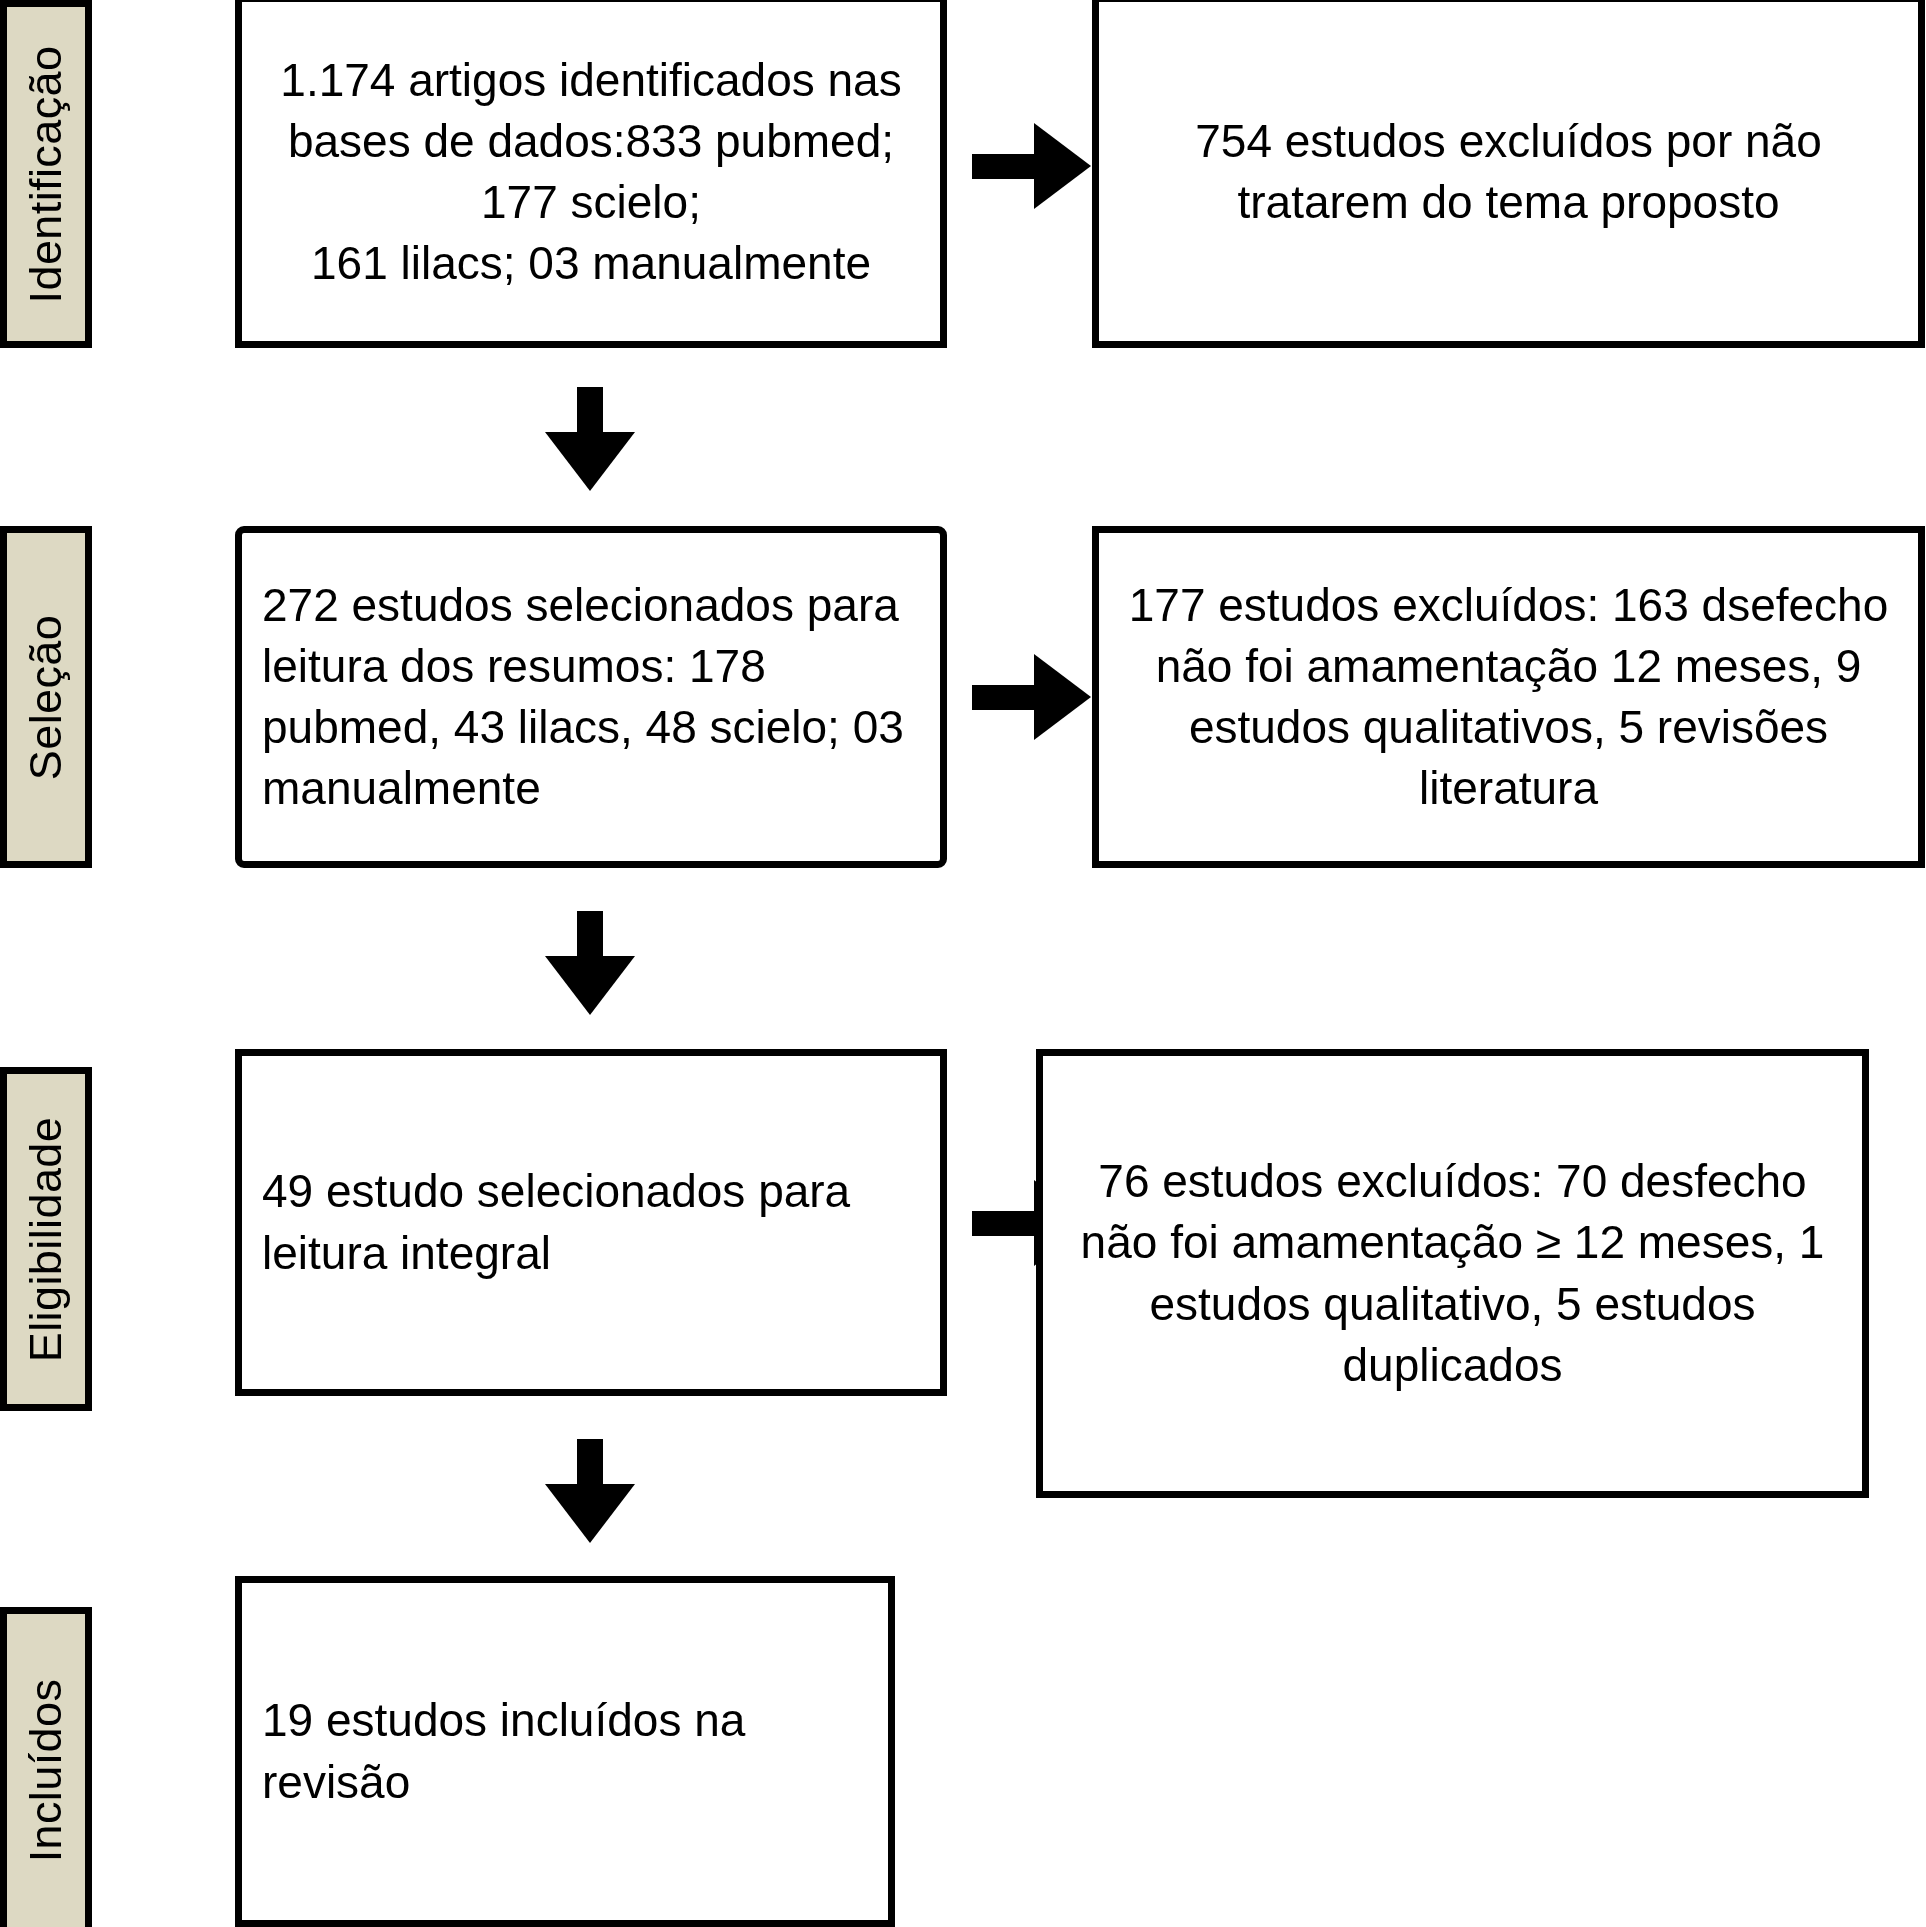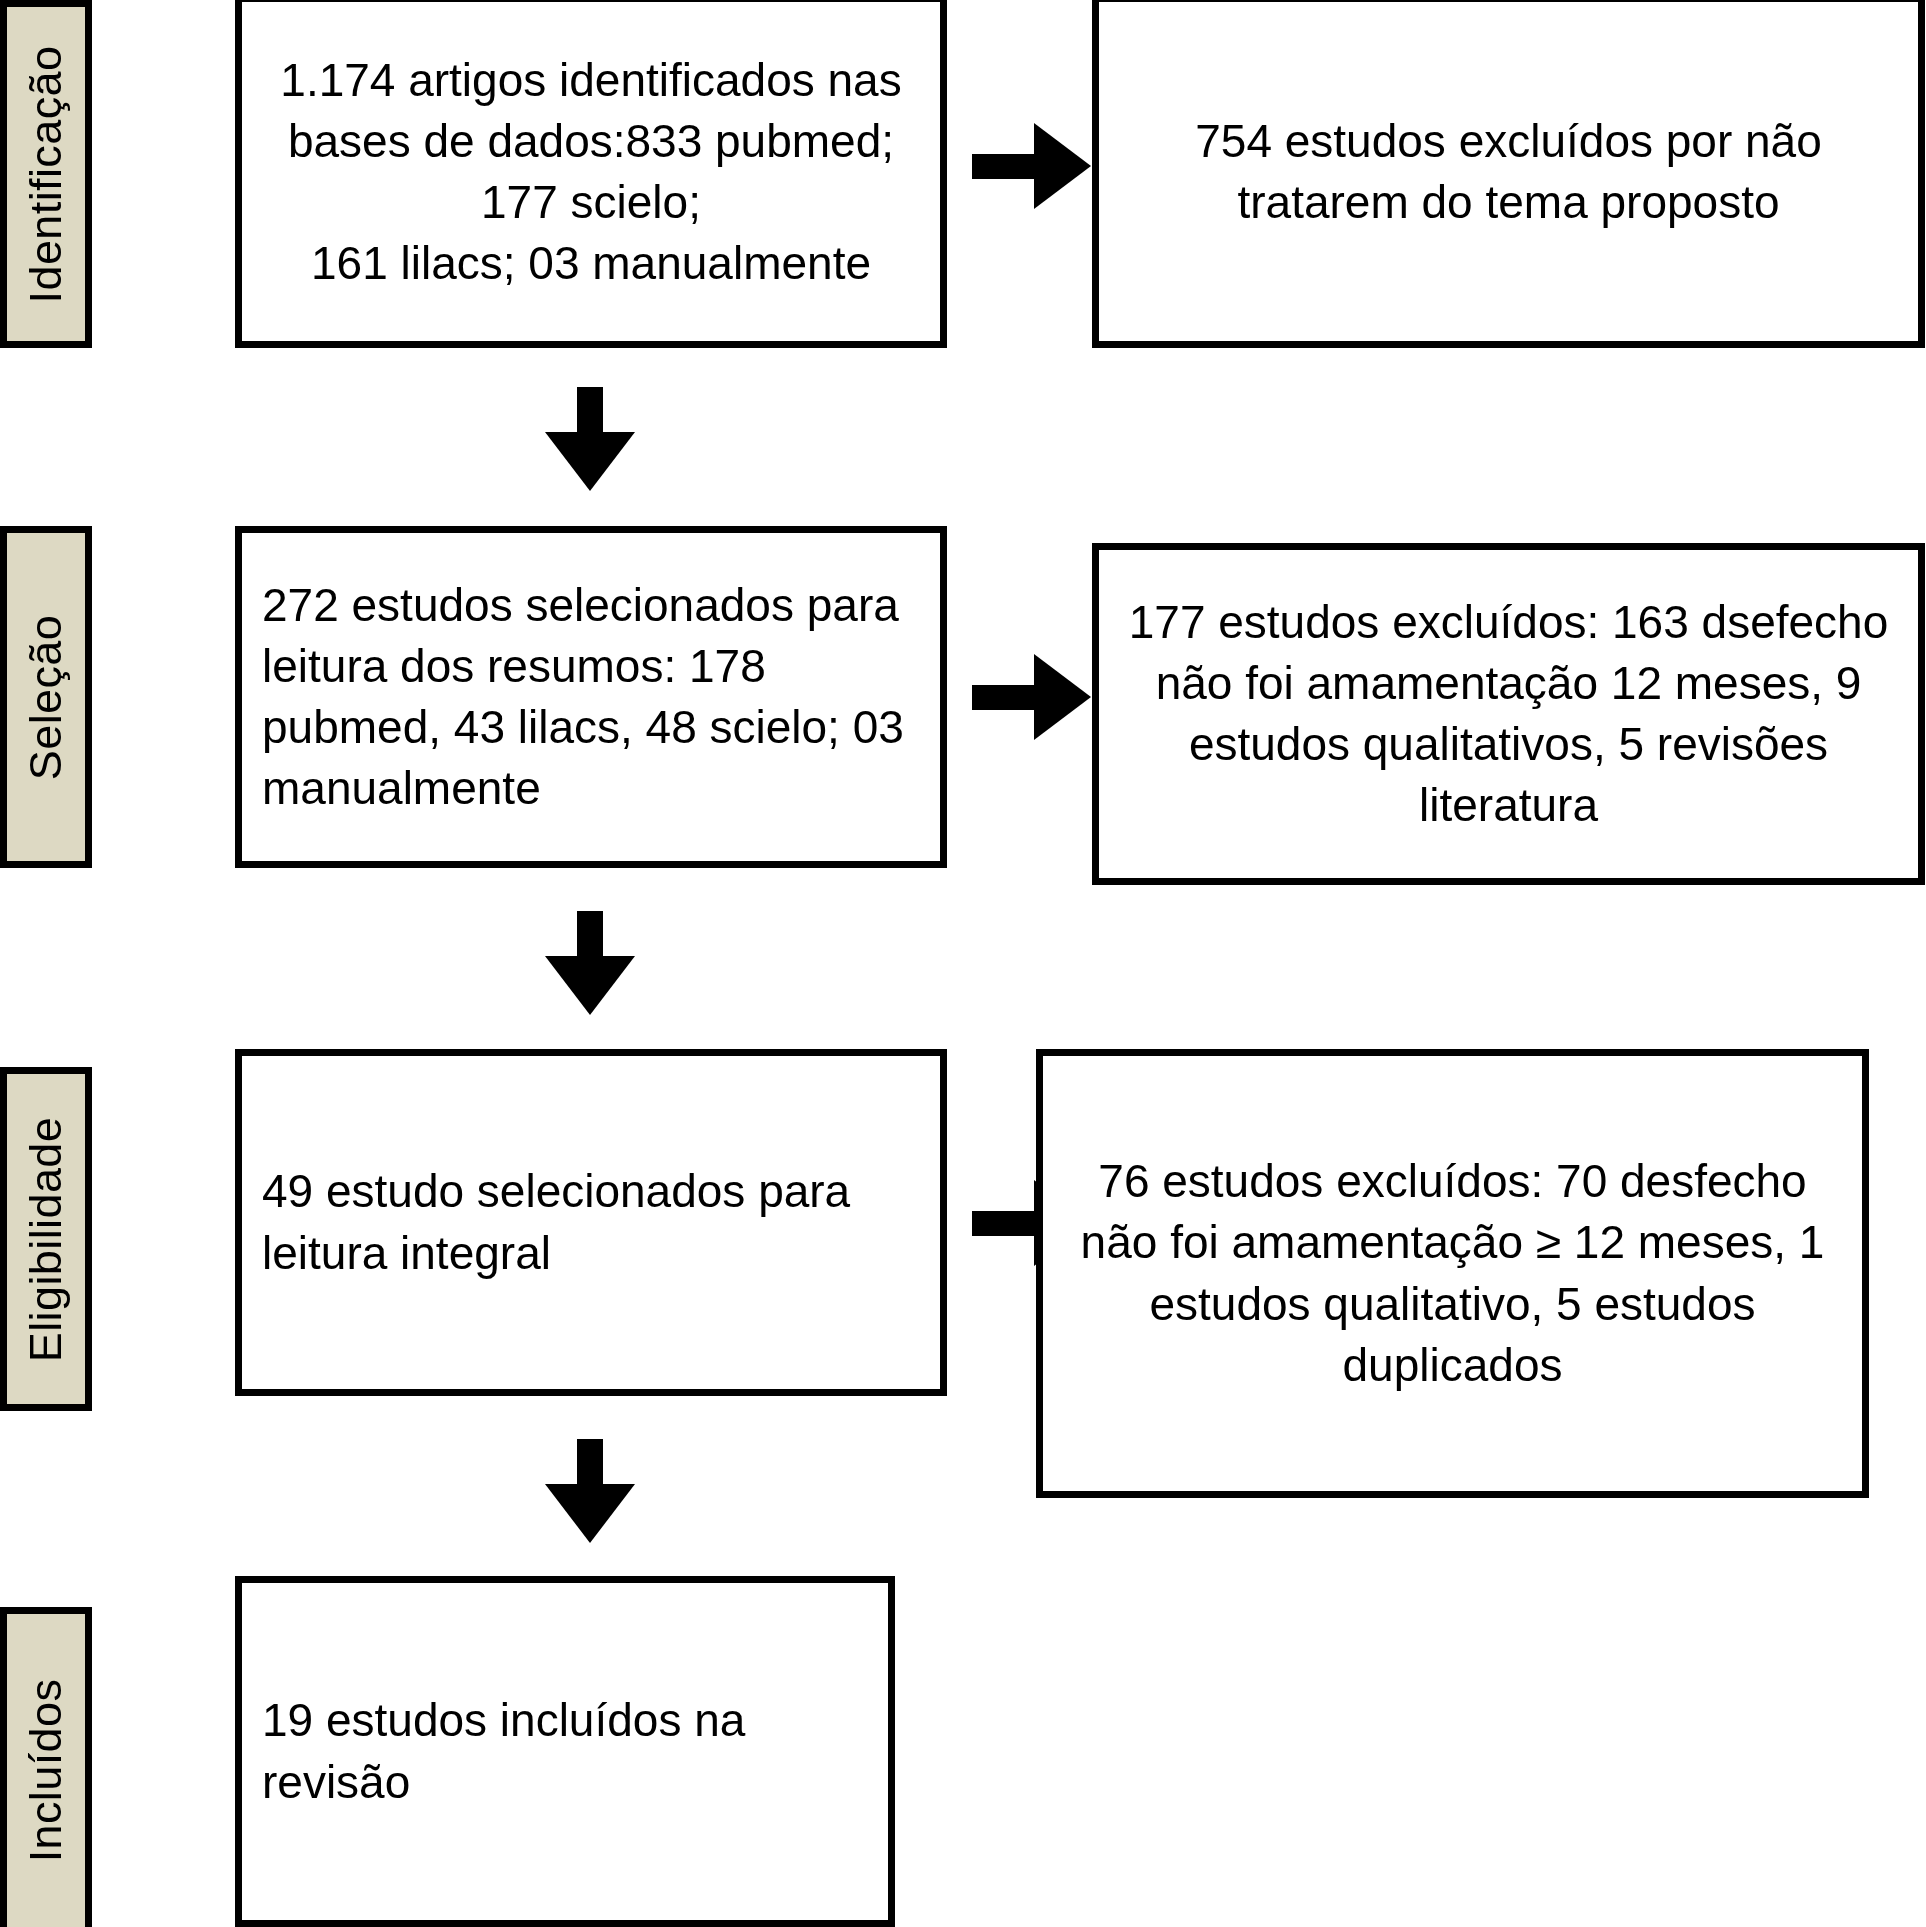--- a/index.html
+++ b/index.html
@@ -128,30 +128,30 @@
 
   <div class="arrow-down" style="left:590px; top:387px; height:103px;">
     <div class="shaft" style="height:55px;"></div>
     <div class="head" style="top:45px;"></div>
   </div>
 
   <div class="stage-label" style="left:0px; top:526px; width:92px; height:342px;">
     <span class="stage-label-text">Seleção</span>
   </div>
 
-  <div class="flow-box align-left" style="left:235px; top:526px; width:712px; height:342px;">
+  <div class="flow-box align-left" style="left:235px; top:526px; width:712px; height:342px;border-radius:9px;">
     <div class="flow-box-text">272 estudos selecionados para leitura dos resumos: 178 pubmed, 43 lilacs, 48 scielo; 03 manualmente</div>
   </div>
 
   <div class="arrow-right" style="left:972px; top:697px; width:119px;">
     <div class="shaft" style="width:77px;"></div>
     <div class="head" style="left:62px;"></div>
   </div>
 
-  <div class="flow-box align-center" style="left:1092px; top:526px; width:833px; height:342px;margin-top:17px;">
+  <div class="flow-box align-center" style="left:1092px; top:526px; width:833px; height:342px;">
     <div class="flow-box-text">177 estudos excluídos: 163 dsefecho não foi amamentação 12 meses, 9 estudos qualitativos, 5 revisões literatura</div>
   </div>
 
   <div class="arrow-down" style="left:590px; top:911px; height:103px;">
     <div class="shaft" style="height:55px;"></div>
     <div class="head" style="top:45px;"></div>
   </div>
 
   <div class="stage-label" style="left:0px; top:1067px; width:92px; height:344px;">
     <span class="stage-label-text">Eligibilidade</span>

